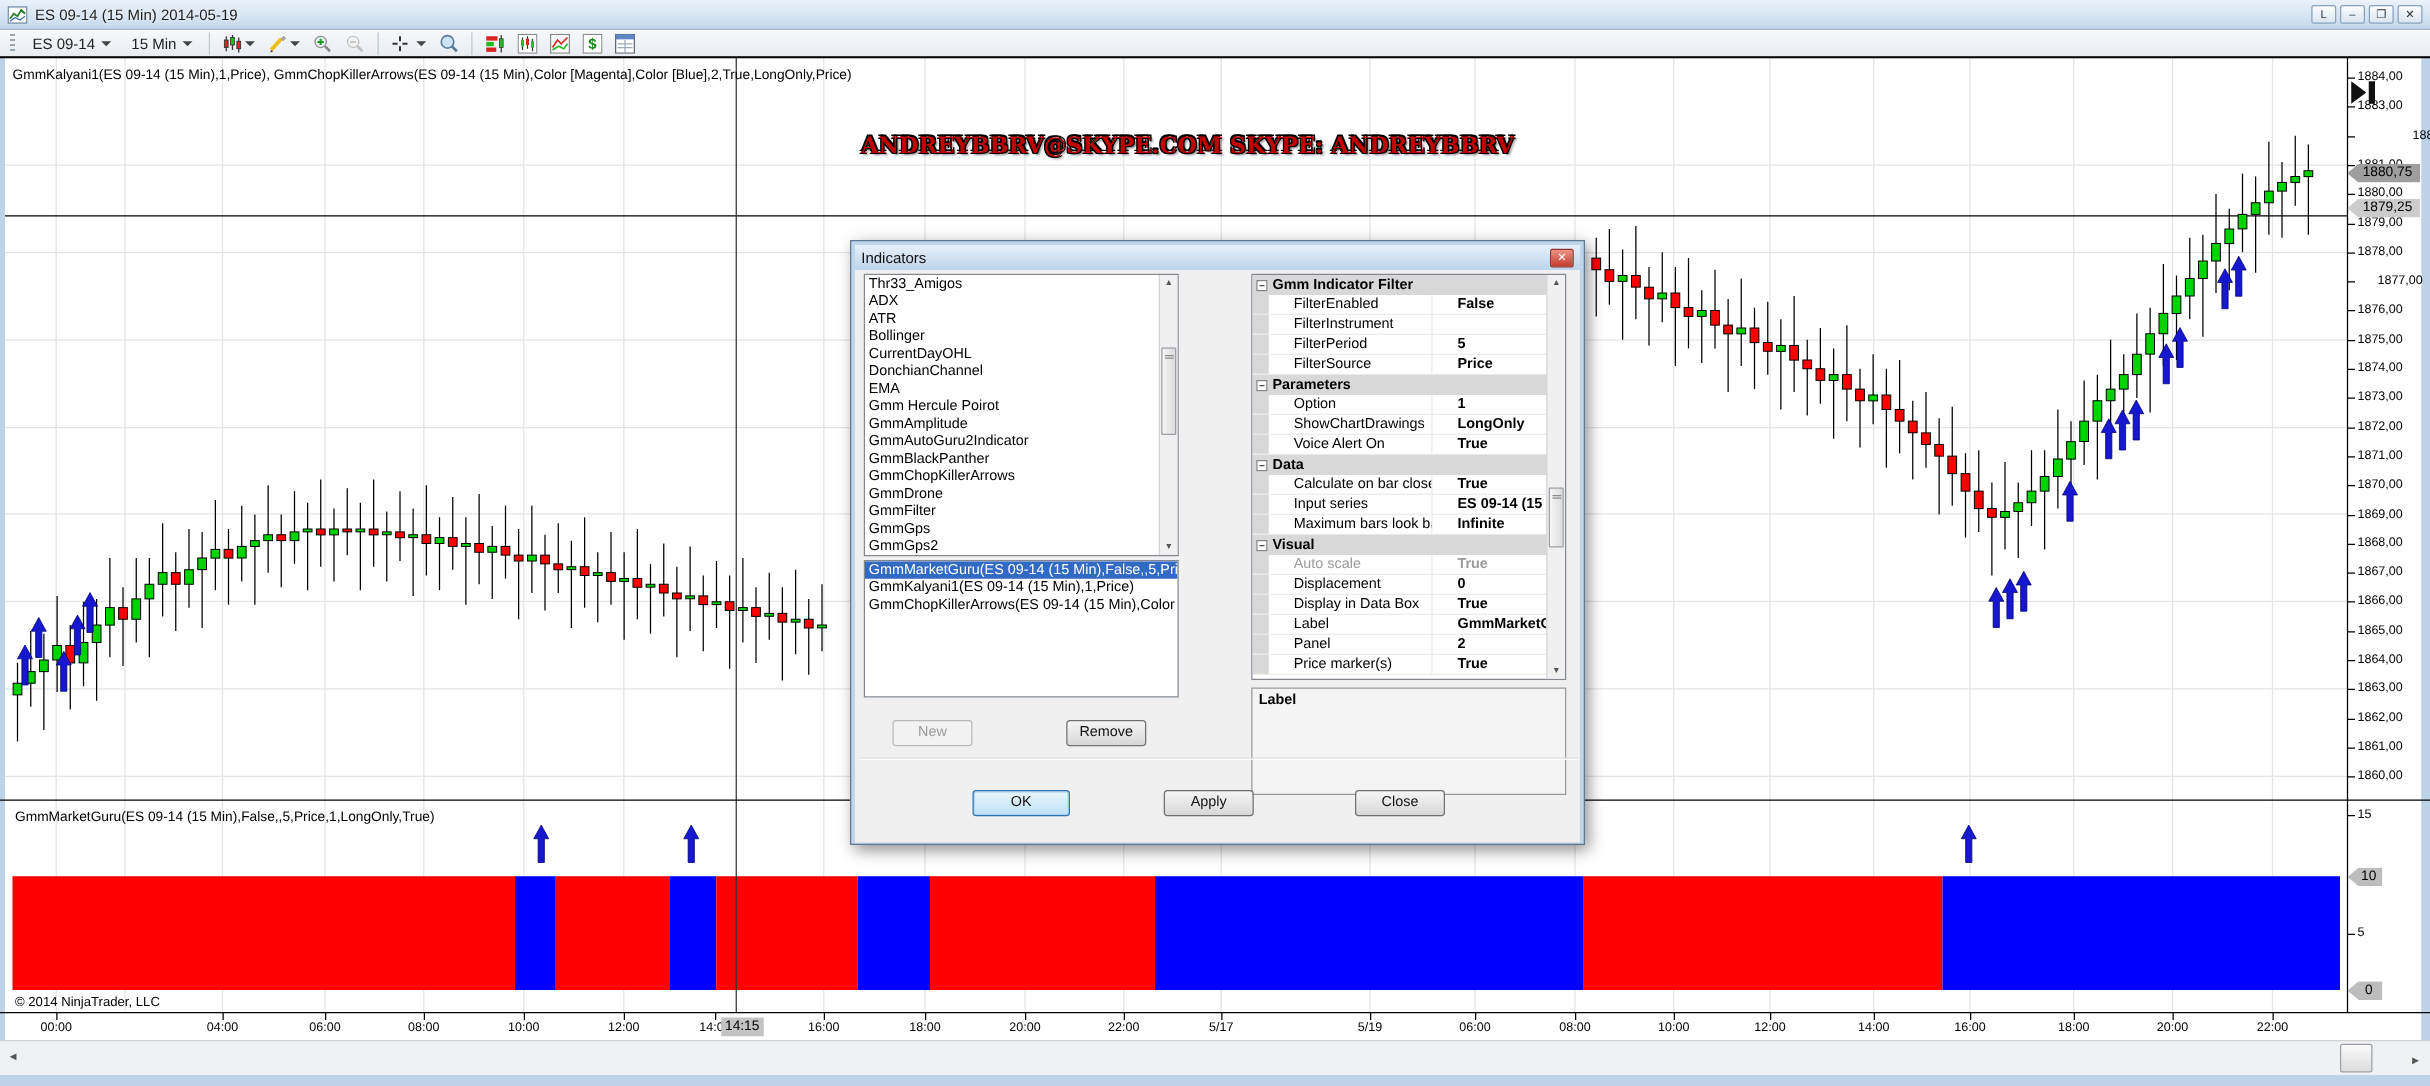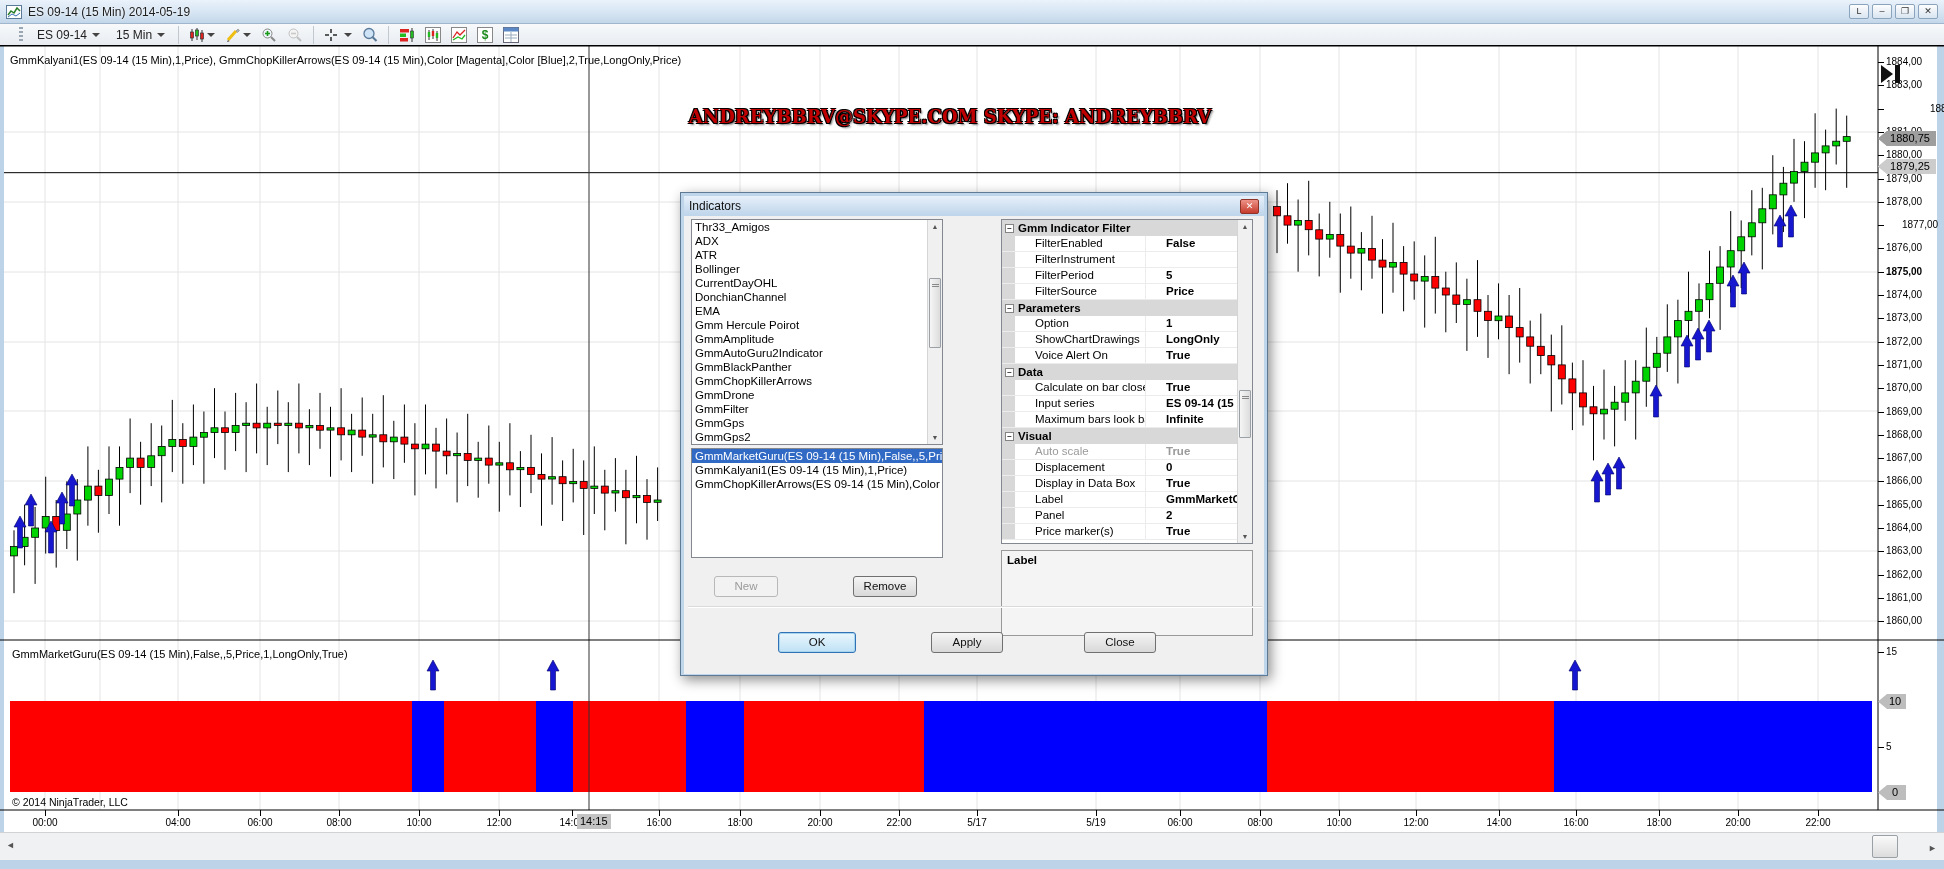--- a/index.html
+++ b/index.html
@@ -5,21 +5,21 @@
   html,body{margin:0;padding:0;background:#6b8aa8;}
   *{box-sizing:border-box;}
   .win{position:relative;width:1944px;height:869px;background:#bdd3e8;font-family:"Liberation Sans",sans-serif;overflow:hidden;}
   .abs{position:absolute;}
   
   .titlebar{position:absolute;left:0;top:0;width:100%;height:24px;background:linear-gradient(#eaf2fb,#d4e3f2 60%,#c3d7ea);border-bottom:1px solid #9fb6cc;display:flex;align-items:center;padding:0 6px;}
   .title-text{font-size:12px;color:#1d1d1d;margin-left:6px;text-shadow:0 0 3px #fff;}
   .winbtns{margin-left:auto;display:flex;gap:3px;}
   .winbtn{width:20px;height:15px;border:1px solid #8ba4bd;background:linear-gradient(#fdfdfd,#d9e5f1);font-size:9px;line-height:13px;text-align:center;color:#333;border-radius:2px;}
   
-  .toolbar{position:absolute;left:0;top:24px;width:100%;height:22px;background:linear-gradient(#f7f9fb,#e8ecf1);border-bottom:1px solid #000;display:flex;align-items:center;gap:4px;padding:0 19px;font-size:12px;color:#222;}
+  .toolbar{position:absolute;left:0;top:24px;width:100%;height:22px;background:linear-gradient(#f7f9fb,#e8ecf1);border-bottom:1px solid #000;display:flex;align-items:center;gap:4px;padding:0 8px;font-size:12px;color:#222;}
   .grip{width:4px;height:16px;background:repeating-linear-gradient(#9aa6b2 0 2px,transparent 2px 4px);margin-right:4px;}
   .tb-drop{display:flex;align-items:center;gap:5px;padding:2px 6px;border-radius:2px;}
   .caret{width:0;height:0;border-left:4px solid transparent;border-right:4px solid transparent;border-top:4px solid #444;}
   .tb-sep{width:1px;height:18px;background:#c2c8cf;margin:0 3px;}
   .tb-btn{display:flex;align-items:center;gap:2px;padding:1px 3px;}
   
   .chart-bg{position:absolute;left:4px;top:46px;width:1933px;height:786px;background:#fff;}
   svg.layer{position:absolute;left:0;top:0;pointer-events:none;}
   .lbl{position:absolute;font-size:11px;color:#000;white-space:nowrap;}
   .watermark{position:absolute;left:620px;top:106px;width:660px;text-align:center;font-family:"DejaVu Serif",serif;font-weight:bold;color:#c00000;z-index:3;
@@ -518,21 +518,21 @@
       <div class="axis-label" style="left:1886px;top:149px;">1880,00</div>
       <div class="abs" style="left:1878px;top:155px;width:6px;height:1px;background:#000;"></div>
       <div class="axis-label" style="left:1886px;top:173px;">1879,00</div>
       <div class="abs" style="left:1878px;top:179px;width:6px;height:1px;background:#000;"></div>
       <div class="axis-label" style="left:1886px;top:196px;">1878,00</div>
       <div class="abs" style="left:1878px;top:202px;width:6px;height:1px;background:#000;"></div>
       <div class="axis-label" style="left:1886px;top:219px;margin-left:16px;">1877,00</div>
       <div class="abs" style="left:1878px;top:225px;width:6px;height:1px;background:#000;"></div>
       <div class="axis-label" style="left:1886px;top:242px;">1876,00</div>
       <div class="abs" style="left:1878px;top:248px;width:6px;height:1px;background:#000;"></div>
-      <div class="axis-label" style="left:1886px;top:266px;font-weight:bold;">1875,00</div>
+      <div class="axis-label" style="left:1886px;top:266px;">1875,00</div>
       <div class="abs" style="left:1878px;top:272px;width:6px;height:1px;background:#000;"></div>
       <div class="axis-label" style="left:1886px;top:289px;">1874,00</div>
       <div class="abs" style="left:1878px;top:295px;width:6px;height:1px;background:#000;"></div>
       <div class="axis-label" style="left:1886px;top:312px;">1873,00</div>
       <div class="abs" style="left:1878px;top:318px;width:6px;height:1px;background:#000;"></div>
       <div class="axis-label" style="left:1886px;top:336px;">1872,00</div>
       <div class="abs" style="left:1878px;top:342px;width:6px;height:1px;background:#000;"></div>
       <div class="axis-label" style="left:1886px;top:359px;">1871,00</div>
       <div class="abs" style="left:1878px;top:365px;width:6px;height:1px;background:#000;"></div>
       <div class="axis-label" style="left:1886px;top:382px;">1870,00</div>

